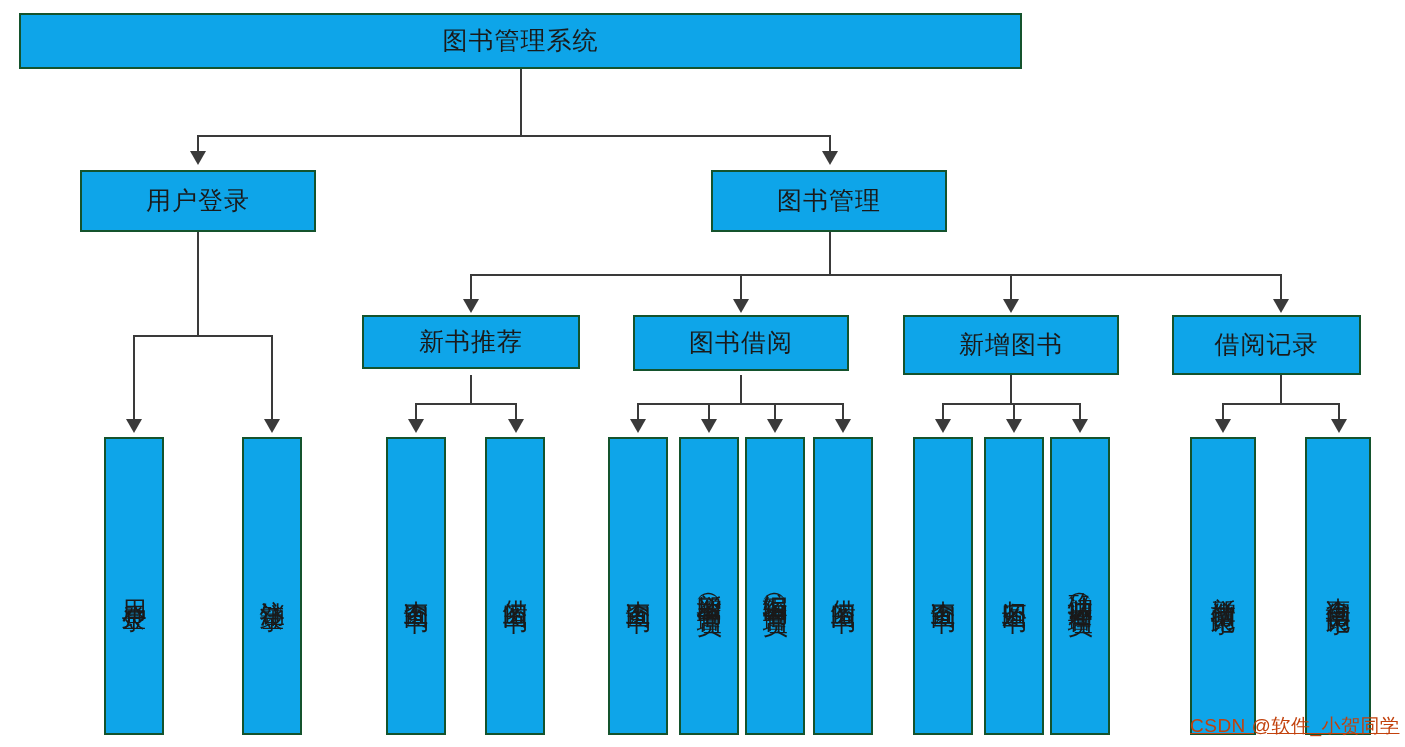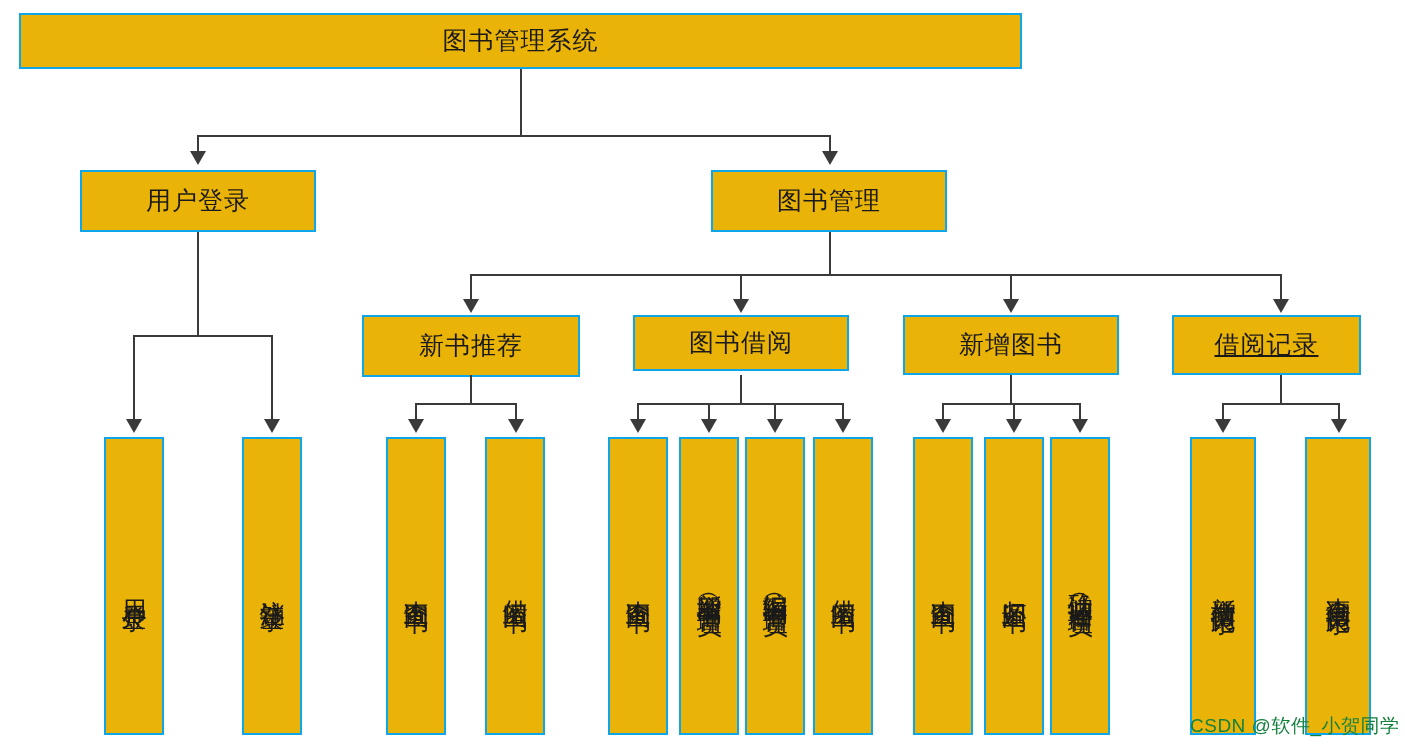--- a/index.html
+++ b/index.html
@@ -13,22 +13,22 @@
   #canvas {
     position: relative;
     width: 1405px;
     height: 747px;
     background: #ffffff;
     overflow: hidden;
   }
   .node {
     position: absolute;
     box-sizing: border-box;
-    background: #eab308;
-    border: 2px solid #0ea5e9;
+    background: #0ea5e9;
+    border: 2px solid #14532d;
     display: flex;
     align-items: center;
     justify-content: center;
     color: #1a1a1a;
   }
   .node.horizontal {
     font-size: 25px;
     letter-spacing: 1px;
     line-height: 1.1;
   }
@@ -65,24 +65,25 @@
     position: absolute;
     width: 0;
     height: 0;
     border-left: 8px solid transparent;
     border-right: 8px solid transparent;
     border-top: 14px solid #3a3a3a;
   }
   .watermark {
     position: absolute;
     font-size: 19px;
-    color: #15803d;
+    color: #c2410c;
     white-space: nowrap;
     letter-spacing: 0.5px;
     font-family: "Liberation Sans", "DejaVu Sans", sans-serif;
+    text-decoration: underline;
   }
 </style>
 </head>
 <body>
 
 <div id="canvas">
 
   <div class="node horizontal" style="left:19px; top:13px; width:1003px; height:56px;">
     <span class="node-label">图书管理系统</span>
   </div>
@@ -112,30 +113,30 @@
   <div class="hline" style="left:470px; top:274px; width:810px;"></div>
   <div class="vline" style="left:470px; top:274px; height:25px;"></div>
   <div class="arrowhead" style="left:463px; top:299px;"></div>
   <div class="vline" style="left:740px; top:274px; height:25px;"></div>
   <div class="arrowhead" style="left:733px; top:299px;"></div>
   <div class="vline" style="left:1010px; top:274px; height:25px;"></div>
   <div class="arrowhead" style="left:1003px; top:299px;"></div>
   <div class="vline" style="left:1280px; top:274px; height:25px;"></div>
   <div class="arrowhead" style="left:1273px; top:299px;"></div>
 
-  <div class="node horizontal" style="left:362px; top:315px; width:218px; height:62px;">
+  <div class="node horizontal" style="left:362px; top:315px; width:218px; height:54px;">
     <span class="node-label">新书推荐</span>
   </div>
   <div class="node horizontal" style="left:633px; top:315px; width:216px; height:56px;">
     <span class="node-label">图书借阅</span>
   </div>
   <div class="node horizontal" style="left:903px; top:315px; width:216px; height:60px;">
     <span class="node-label">新增图书</span>
   </div>
-  <div class="node horizontal" style="left:1172px; top:315px; width:189px; height:60px;text-decoration:underline;">
+  <div class="node horizontal" style="left:1172px; top:315px; width:189px; height:60px;">
     <span class="node-label">借阅记录</span>
   </div>
 
   <div class="vline" style="left:470px; top:375px; height:28px;"></div>
   <div class="hline" style="left:415px; top:403px; width:101px;"></div>
   <div class="vline" style="left:415px; top:403px; height:16px;"></div>
   <div class="arrowhead" style="left:408px; top:419px;"></div>
   <div class="vline" style="left:515px; top:403px; height:16px;"></div>
   <div class="arrowhead" style="left:508px; top:419px;"></div>
 

